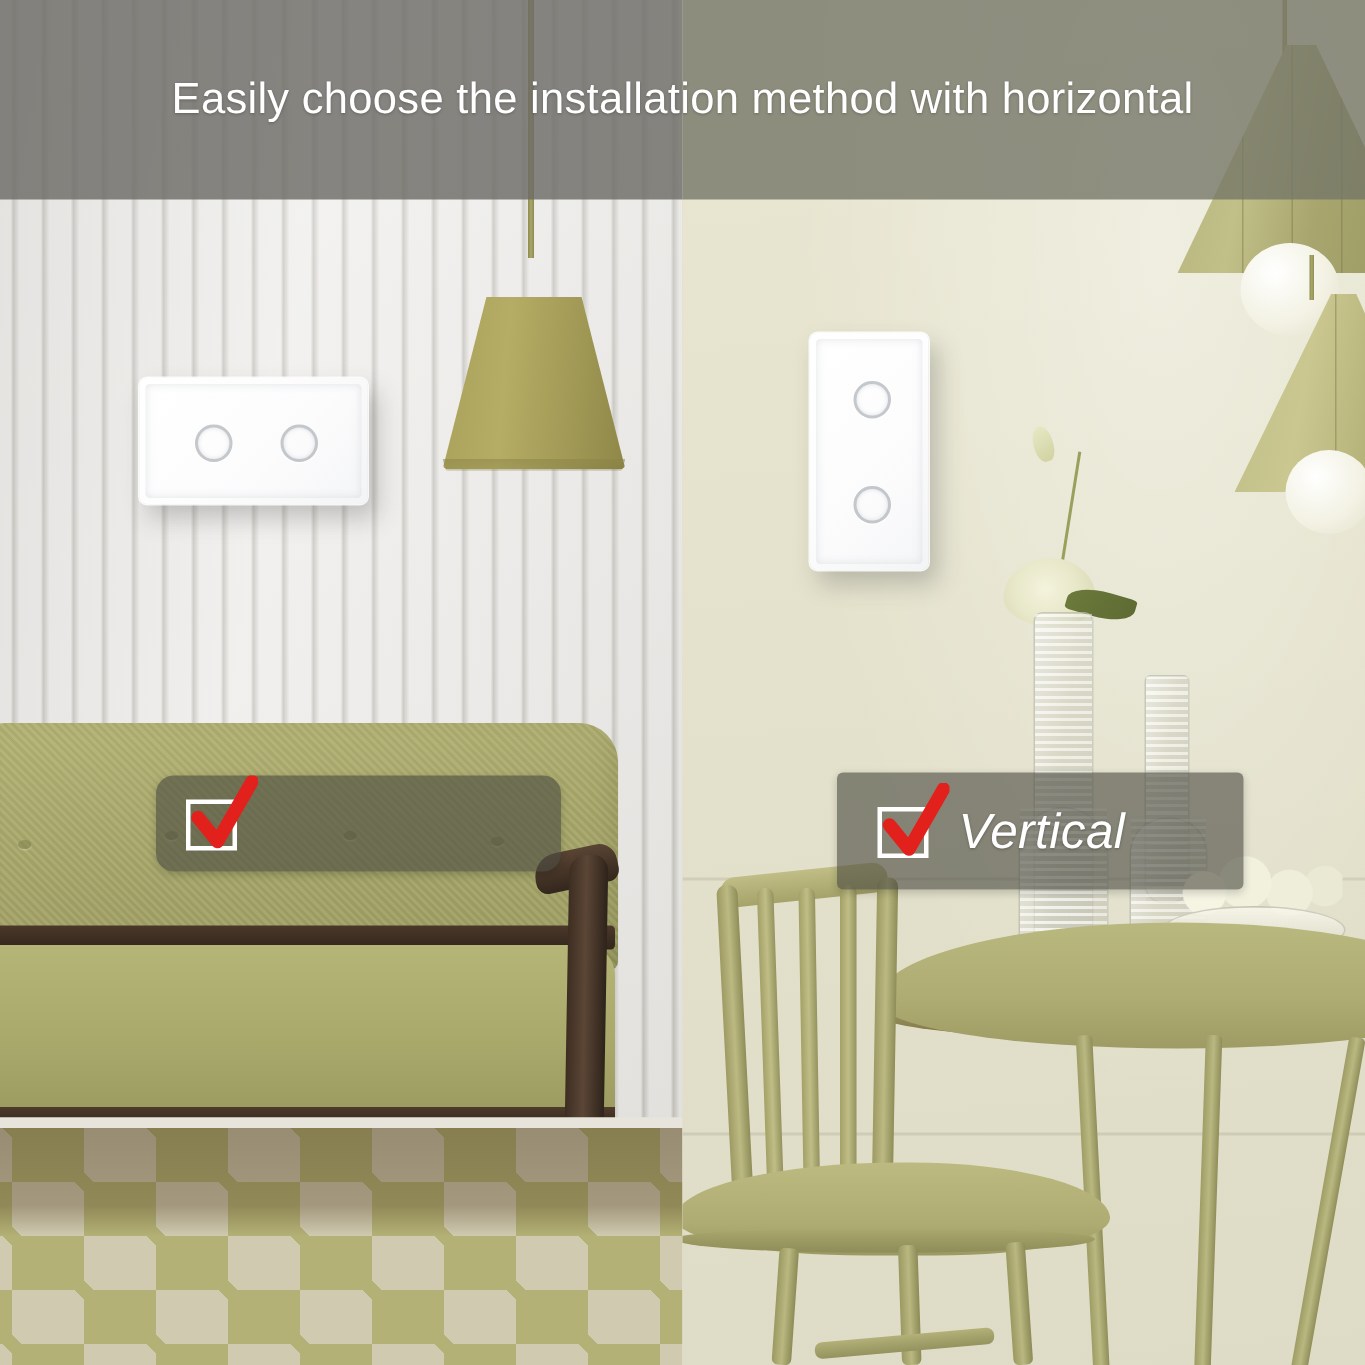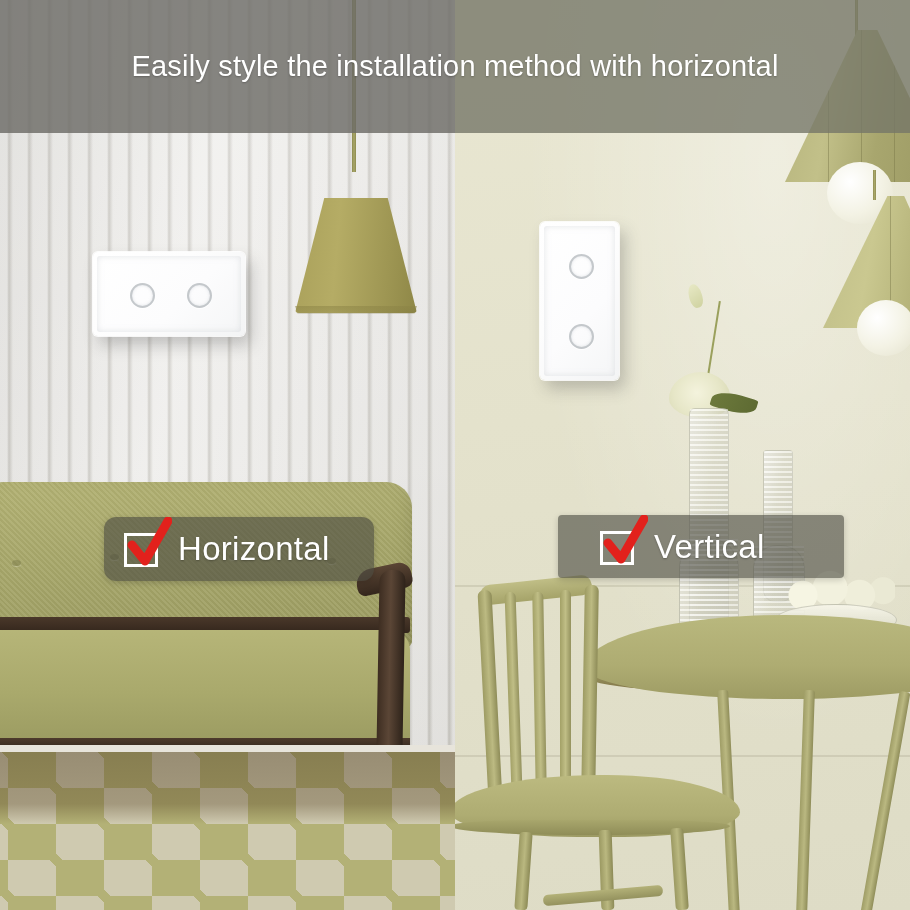--- a/index.html
+++ b/index.html
@@ -474,34 +474,33 @@
       <div class="switch-btn" style="left:29px; top:32px;"></div>
       <div class="switch-btn" style="left:29px; top:102px;"></div>
     </div>
   </div>
 
   <div class="header-band">
     <div class="hb-l"></div>
     <div class="hb-r"></div>
   </div>
   <div class="header-text">
-    <div>Easily style the installation method with horizontal</div>
+    <div>Easily choose the installation method with horizontal</div>
   </div>
 
   <div class="badge" style="left:104px; top:517px; width:250px; height:64px; padding-left:20px;">
     <div class="checkbox-wrap">
       <div class="checkbox-box"></div>
       <svg class="checkmark" viewBox="0 0 46 52">
         <path d="M6 28 L19 44 L42 4" fill="none" stroke="#e2211c" stroke-width="9" stroke-linecap="round" stroke-linejoin="round"></path>
       </svg>
     </div>
-    <span class="badge-label">Horizontal</span>
   </div>
 
-  <div class="badge square-corners" style="left:558px; top:515px; width:244px; height:63px; padding-left:42px;">
+  <div class="badge square-corners" style="left:558px; top:515px; width:244px; height:78px; padding-left:27px;font-style:italic;">
     <div class="checkbox-wrap">
       <div class="checkbox-box"></div>
       <svg class="checkmark" viewBox="0 0 46 52">
         <path d="M6 28 L19 44 L42 4" fill="none" stroke="#e2211c" stroke-width="9" stroke-linecap="round" stroke-linejoin="round"></path>
       </svg>
     </div>
     <span class="badge-label">Vertical</span>
   </div>
 
 </div>

